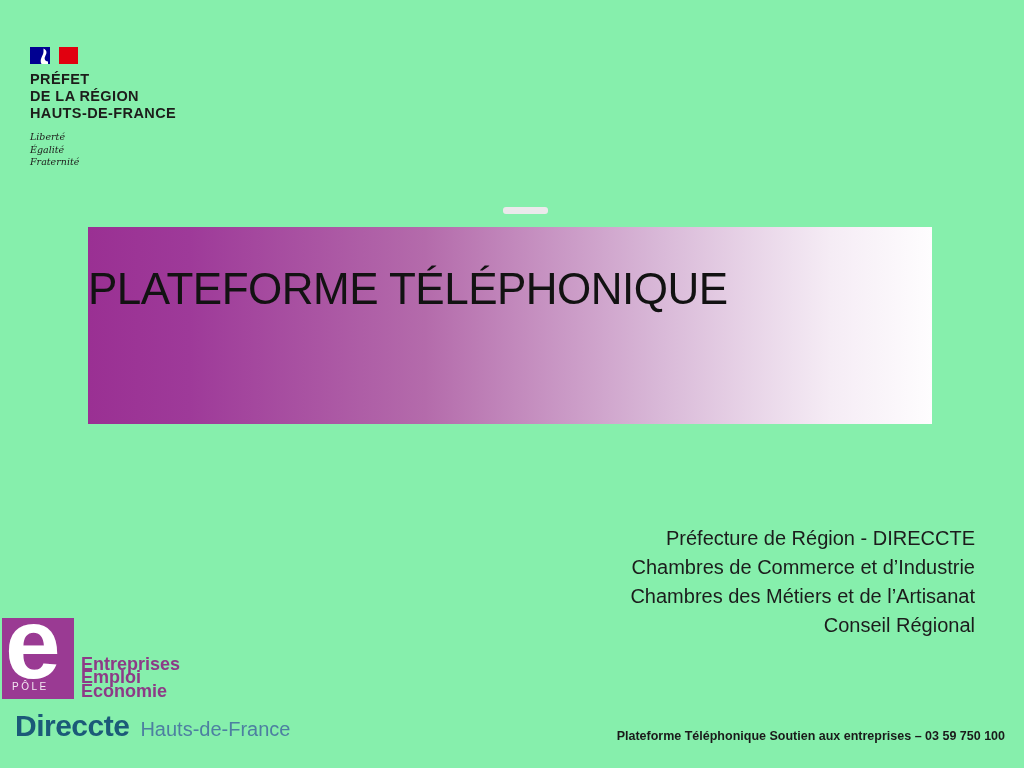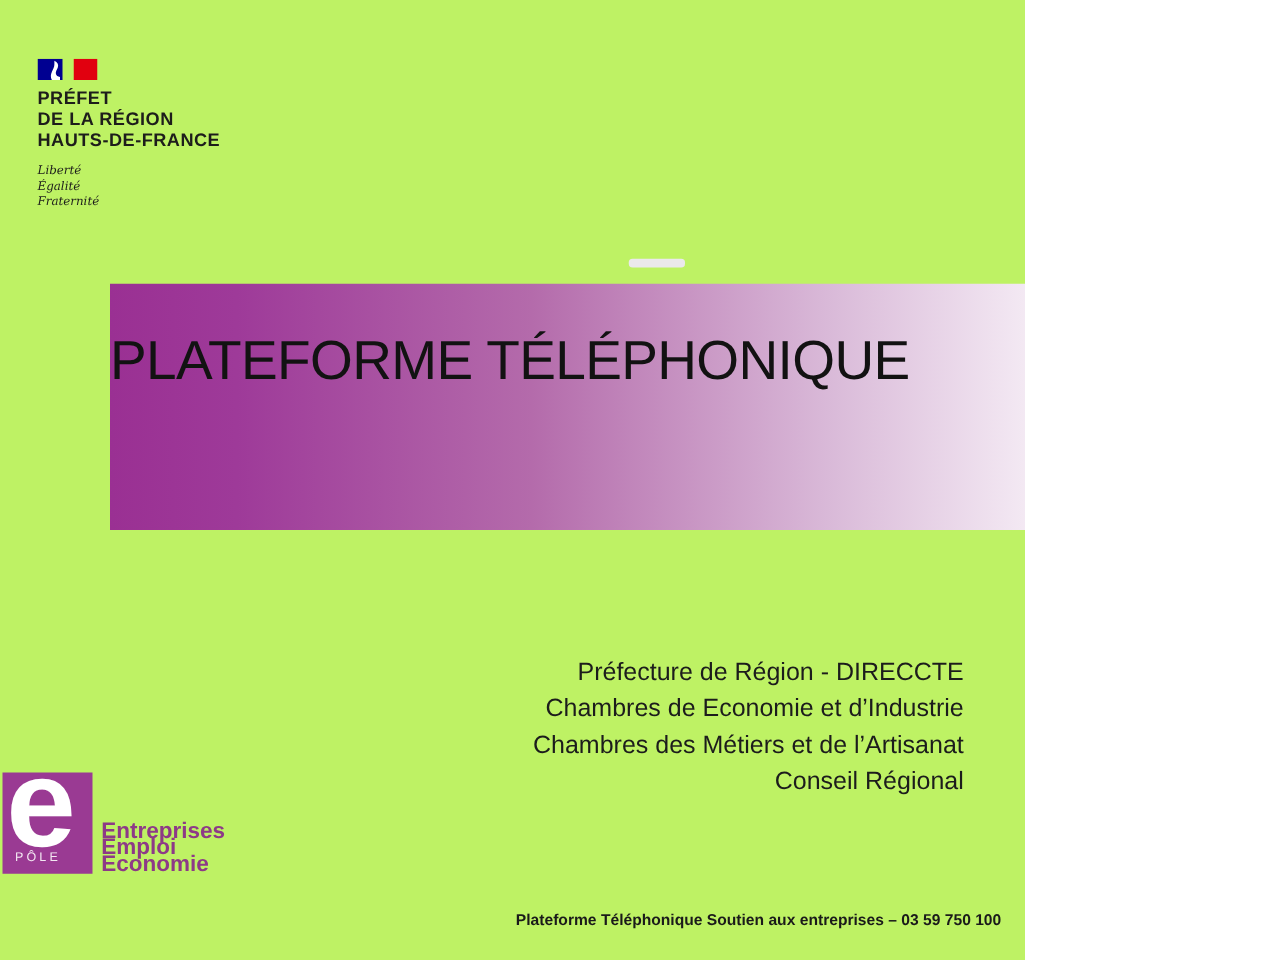--- a/index.html
+++ b/index.html
@@ -2,21 +2,21 @@
 <html><head>
 <meta charset="utf-8">
 <style>
   * { margin:0; padding:0; box-sizing:border-box; }
   html,body { background:#ffffff; }
   body {
     width:1024px; height:768px;
     font-family:"Liberation Sans", sans-serif;
     position:relative; overflow:hidden;
   }
-  .slide { position:relative; width:820px; height:768px; background:#bef264; overflow:hidden; }
+  .slide { position:relative; width:1024px; height:768px; background:#86efac; overflow:hidden; }
 
   
   .gov-logo { position:absolute; left:30px; top:47px; }
   .flag { display:block; margin-bottom:7px; }
   .gov-name { font-weight:bold; font-size:14.5px; line-height:17px; letter-spacing:.4px; color:#1d1d1b; }
   .motto { margin-top:9px; font-family:"DejaVu Serif", serif; font-style:italic; font-size:9.5px; line-height:12.5px; color:#1d1d1b; }
 
   
   .smudge { position:absolute; left:503px; top:207px; width:45px; height:7px;
             background:#ebe9eb; border-radius:3px; }
@@ -81,33 +81,37 @@
   <div class="smudge"></div>
 
   <div class="banner">
     <h1>
       <span>PLATEFORME TÉLÉPHONIQUE</span><br>
     </h1>
   </div>
 
   <div class="partners">
     <div>Préfecture de Région - DIRECCTE</div>
-    <div>Chambres de Economie et d’Industrie</div>
+    <div>Chambres de Commerce et d’Industrie</div>
     <div>Chambres des Métiers et de l’Artisanat</div>
     <div>Conseil Régional</div>
   </div>
 
   <div class="pole">
     <div class="pole-square">
       <span class="pole-e">e</span>
       <span class="pole-label">PÔLE</span>
     </div>
     <div class="pole-words">
       <div>Entreprises</div>
       <div>Emploi</div>
       <div>Economie</div>
     </div>
   </div>
 
+  <div class="direccte">
+    <span class="direccte-name">Direccte</span>
+    <span class="direccte-region">Hauts-de-France</span>
+  </div>
 
   <div class="footer">Plateforme Téléphonique Soutien aux entreprises – 03 59 750 100</div>
 
 </div>
 
 </body></html>

